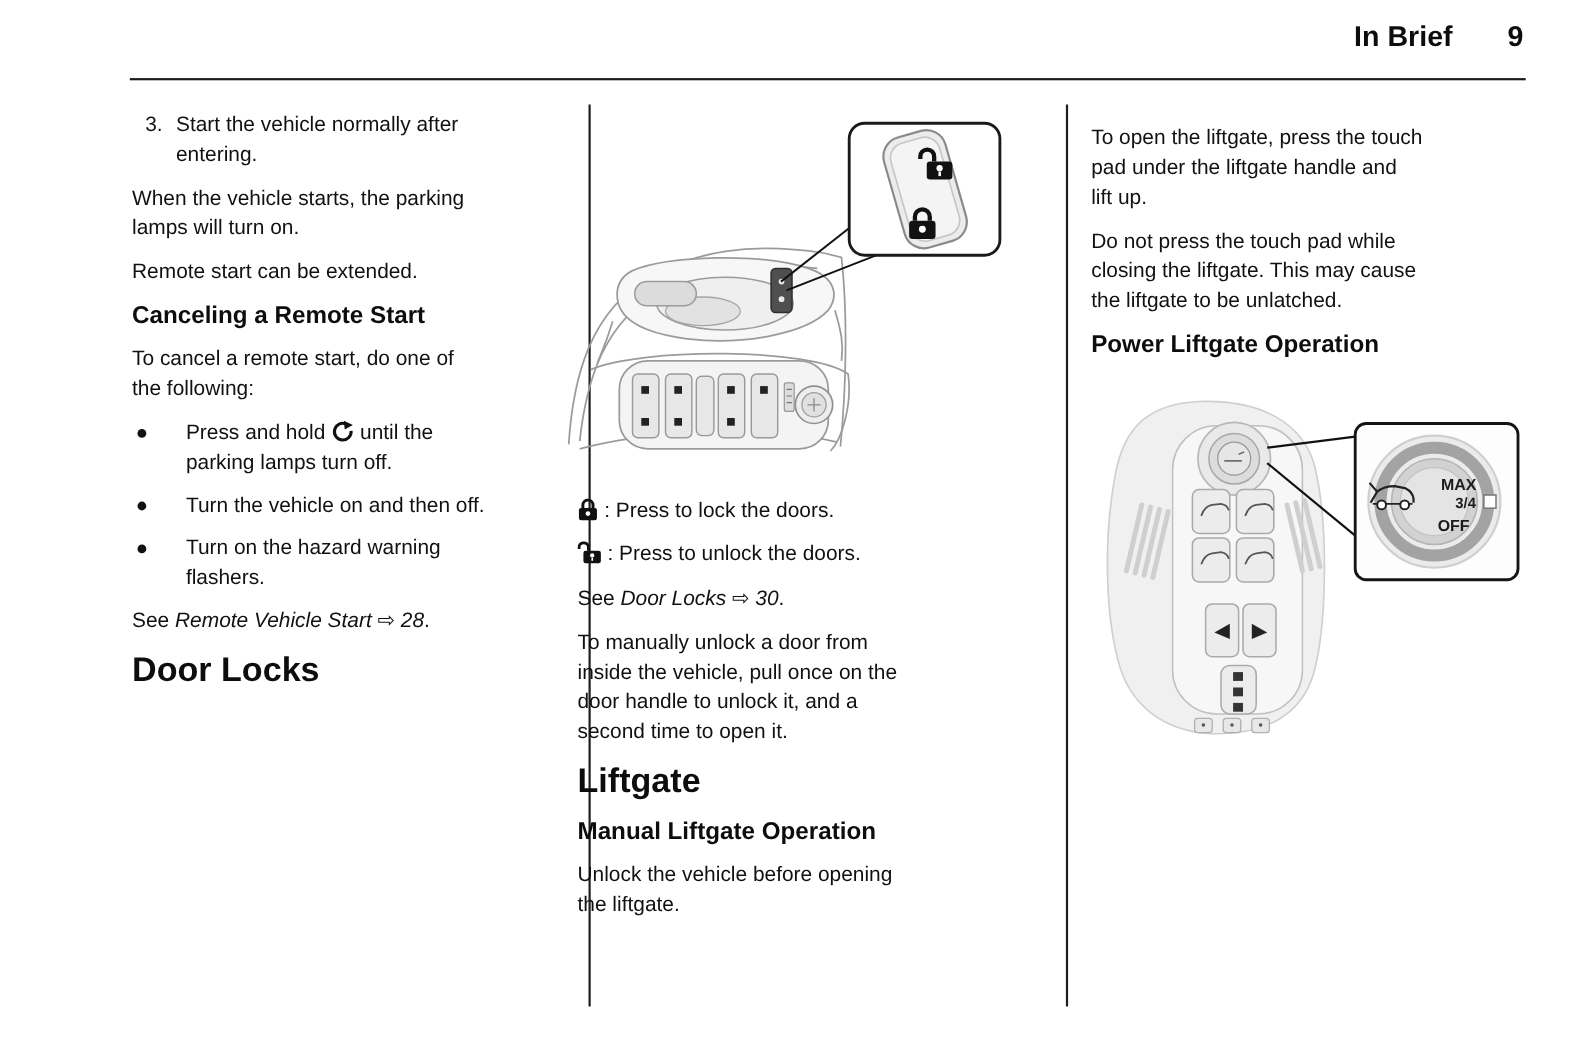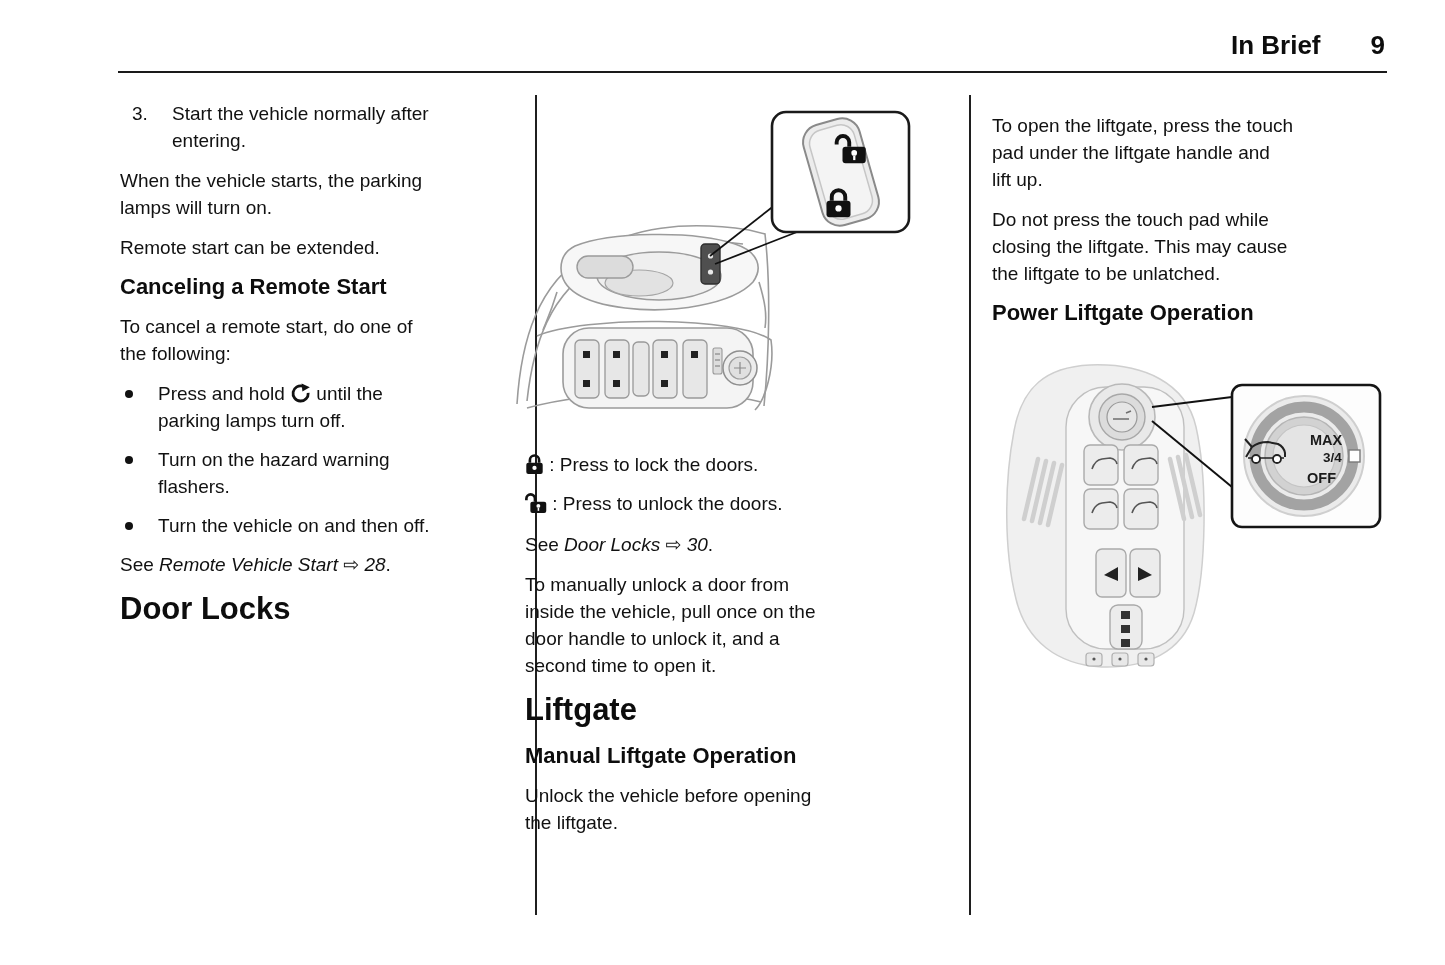--- a/index.html
+++ b/index.html
@@ -3,40 +3,40 @@
 <meta charset="utf-8">
 <style>
   html,body{margin:0;padding:0;}
   body{
     width:1445px;height:965px;background:#ffffff;position:relative;
     font-family:"Liberation Sans", sans-serif;color:#111;
     -webkit-font-smoothing:antialiased;
   }
   .pre{white-space:pre-line;}
   
-  .hdr{position:absolute;top:30px;right:60px;display:flex;gap:50px;
+  .hdr{position:absolute;top:18px;right:60px;display:flex;gap:50px;
        font-size:26px;font-weight:bold;color:#0d0d0d;}
   .hdr-rule{position:absolute;top:71px;left:118px;right:58px;height:2px;background:#1a1a1a;}
   
   .col{position:absolute;top:100px;width:410px;}
   .col-left{left:120px;}
   .col-mid{left:525px;}
   .col-right{left:992px;}
   .divider{position:absolute;top:95px;height:820px;width:2px;background:#1f1f1f;}
   .div1{left:535px;} .div2{left:969px;}
   
   p.body{font-size:19px;line-height:27px;margin:12px 0 13px;}
   h2.bighead{font-size:31px;line-height:35px;margin:6px 0 16px;color:#0d0d0d;}
   h3.subhead{font-size:22px;line-height:25px;margin:2px 0 14px;color:#0d0d0d;}
   .step{display:flex;font-size:19px;line-height:27px;margin:0 0 13px;}
   .step-num{flex:none;width:28px;margin-left:12px;}
-  .step-text{margin-left:12px;}
+  .step-text{}
   .bullet{display:flex;font-size:19px;line-height:27px;margin:0 0 12px;}
   .dot{flex:none;width:8px;height:8px;border-radius:50%;background:#111;margin:10px 0 0 5px;}
-  .bullet-text{margin-left:25px;}
+  .bullet-text{margin-left:36px;}
   .iconline{font-size:19px;line-height:30px;margin:0 0 9px;}
   .ic{vertical-align:-4px;}
   .pgarrow{font-size:19px;color:#111;}
   i.it{font-style:italic;}
   
   .fig{display:block;}
   .fig1{width:400px;height:308px;margin:6px 0 36px -12px;}
   .fig2{width:392px;height:308px;margin:36px 0 16px 2px;}
   .defs{position:absolute;width:0;height:0;overflow:hidden;}
 </style>
@@ -87,26 +87,26 @@
 
   <div class="bullet">
     <span class="dot"></span>
     <span class="bullet-text"><span class="pre">Press and hold</span> <svg class="ic" width="21" height="21" viewBox="0 0 21 21">
           <use href="#rstart"></use>
         </svg><span class="pre"> until the
 parking lamps turn off.</span></span>
   </div>
   <div class="bullet">
     <span class="dot"></span>
+    <span class="bullet-text pre">Turn the vehicle on and then off.</span>
+  </div>
+  <div class="bullet">
+    <span class="dot"></span>
     <span class="bullet-text pre">Turn on the hazard warning
 flashers.</span>
-  </div>
-  <div class="bullet">
-    <span class="dot"></span>
-    <span class="bullet-text pre">Turn the vehicle on and then off.</span>
   </div>
 
   <p class="body"><span>See</span> <i class="it">Remote Vehicle Start</i> <span class="pgarrow">⇨</span> <i class="it">28</i><span>.</span></p>
 
   <h2 class="bighead">Door Locks</h2>
 
 </div>
 
 <div class="col col-mid">
 

